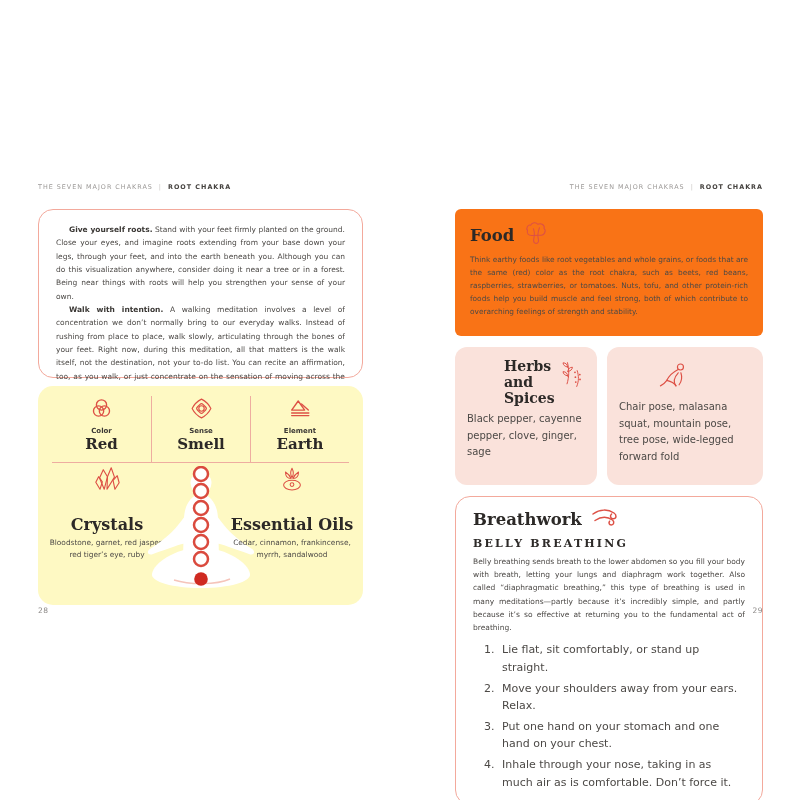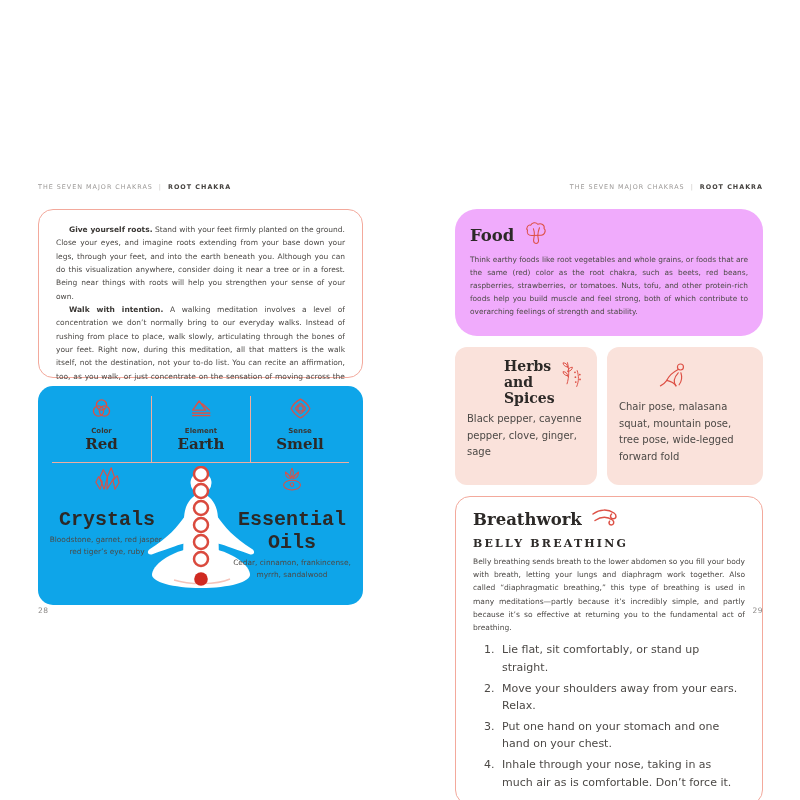--- a/index.html
+++ b/index.html
@@ -33,52 +33,52 @@
     padding:13px 17px 10px; box-sizing:border-box; height:169px;
   }
   .intro-p {
     margin:0; font-size:7.5px; line-height:1.78; color:#4c4946;
     text-align:justify; text-indent:13px;
   }
   .lead { font-weight:700; color:#3a3734; }
 
   
   .attr-panel {
-    margin-top:8px; background:#0ea5e9; border-radius:15px;
+    margin-top:8px; background:#fef9c3; border-radius:15px;
     height:219px; position:relative; box-sizing:border-box;
   }
   .attr-row {
     display:grid; grid-template-columns:1fr 1fr 1fr;
     margin:0 14px; padding-top:10px;
     border-bottom:1px solid #eeada0;
   }
   .attr-cell { text-align:center; padding-bottom:9px; }
   .attr-cell + .attr-cell { border-left:1px solid #eeada0; }
   .attr-icon svg { width:25px; height:25px; display:inline-block; }
   .attr-label { font-size:7px; font-weight:700; color:#3a3734; margin-top:2px; }
   .attr-value { font-size:15px; margin-top:0; }
 
   .side-block { position:absolute; top:79px; text-align:center; }
   .crystals-block { left:8px;  width:122px; }
   .oils-block     { right:6px; width:130px; }
   .side-icon svg { width:32px; height:28px; }
-  .side-title { font-size:20px; margin-top:11px;font-family:Liberation Mono, monospace; }
+  .side-title { font-size:16px; margin-top:18px; }
   .side-desc  { font-size:7.4px; line-height:1.65; margin-top:3px; color:#4c4946; }
 
   .figure-wrap { position:absolute; left:50%; transform:translateX(-50%); bottom:9px; line-height:0; }
 
   .folio {
     position:absolute; top:424px; font-size:7.5px; color:#8d8a88; letter-spacing:0.5px;
   }
   .folio-left  { left:0; }
   .folio-right { right:0; text-align:right; }
 
   
   .food-panel {
-    margin-top:18px; background:#f0abfc; border-radius:22px;
+    margin-top:18px; background:#f97316; border-radius:6px;
     padding:11px 15px 10px; box-sizing:border-box; min-height:92px;
   }
   .panel-title-row { display:flex; align-items:center; gap:8px; }
   .panel-title { font-size:16.5px; }
   .panel-title-row svg { width:28px; height:26px; }
   .panel-text {
     font-size:7.4px; line-height:1.75; text-align:justify;
     color:#4c4946; margin-top:4px;
   }
 
@@ -146,43 +146,43 @@
                   <circle cx="14.8" cy="14.4" r="4.9"></circle>
             </g>
               </svg>
           </span>
           <div class="attr-label">Color</div>
           <div class="attr-value serif">Red</div>
         </div>
         <div class="attr-cell">
           <span class="attr-icon">
             <svg viewBox="0 0 24 24">
+                <g class="icon-stroke" stroke-width="1.1">
+              <path d="M12 3 C16 5 19 8 21 12 C19 16 16 19 12 21 C8 19 5 16 3 12 C5 8 8 5 12 3 Z"></path>
+              <rect x="8.2" y="8.2" width="7.6" height="7.6" rx="2" transform="rotate(45 12 12)"></rect>
+              <circle cx="12" cy="12" r="2.6"></circle>
+            </g>
+              </svg>
+          </span>
+          <div class="attr-label">Sense</div>
+          <div class="attr-value serif">Smell</div>
+        </div>
+        <div class="attr-cell">
+          <span class="attr-icon">
+            <svg viewBox="0 0 24 24">
                 <g class="icon-stroke" stroke-width="1.3">
               <path d="M3.5 13.5 L9.8 4.8 L16 13.5 Z"></path>
                   <path d="M13 7.6 L19.5 13.5"></path>
               <path d="M3.5 16.3 H20"></path>
                   <path d="M3.5 18.8 H20"></path>
             </g>
               </svg>
           </span>
           <div class="attr-label">Element</div>
           <div class="attr-value serif">Earth</div>
-        </div>
-        <div class="attr-cell">
-          <span class="attr-icon">
-            <svg viewBox="0 0 24 24">
-                <g class="icon-stroke" stroke-width="1.1">
-              <path d="M12 3 C16 5 19 8 21 12 C19 16 16 19 12 21 C8 19 5 16 3 12 C5 8 8 5 12 3 Z"></path>
-              <rect x="8.2" y="8.2" width="7.6" height="7.6" rx="2" transform="rotate(45 12 12)"></rect>
-              <circle cx="12" cy="12" r="2.6"></circle>
-            </g>
-              </svg>
-          </span>
-          <div class="attr-label">Sense</div>
-          <div class="attr-value serif">Smell</div>
         </div>
       </div>
 
       <div class="side-block crystals-block">
         <span class="side-icon">
           <svg viewBox="0 0 32 30">
               <g class="icon-stroke" stroke-width="1.2">
             <path d="M13 26 L8 14 L12 5 L16.5 12.5 L13 26 Z"></path>
             <path d="M16 26 L16.5 12.5 L20.5 3 L24 13 L16 26 Z"></path>
             <path d="M8.5 26 L4 18.5 L7 12.5 L11 18 L8.5 26 Z"></path>

